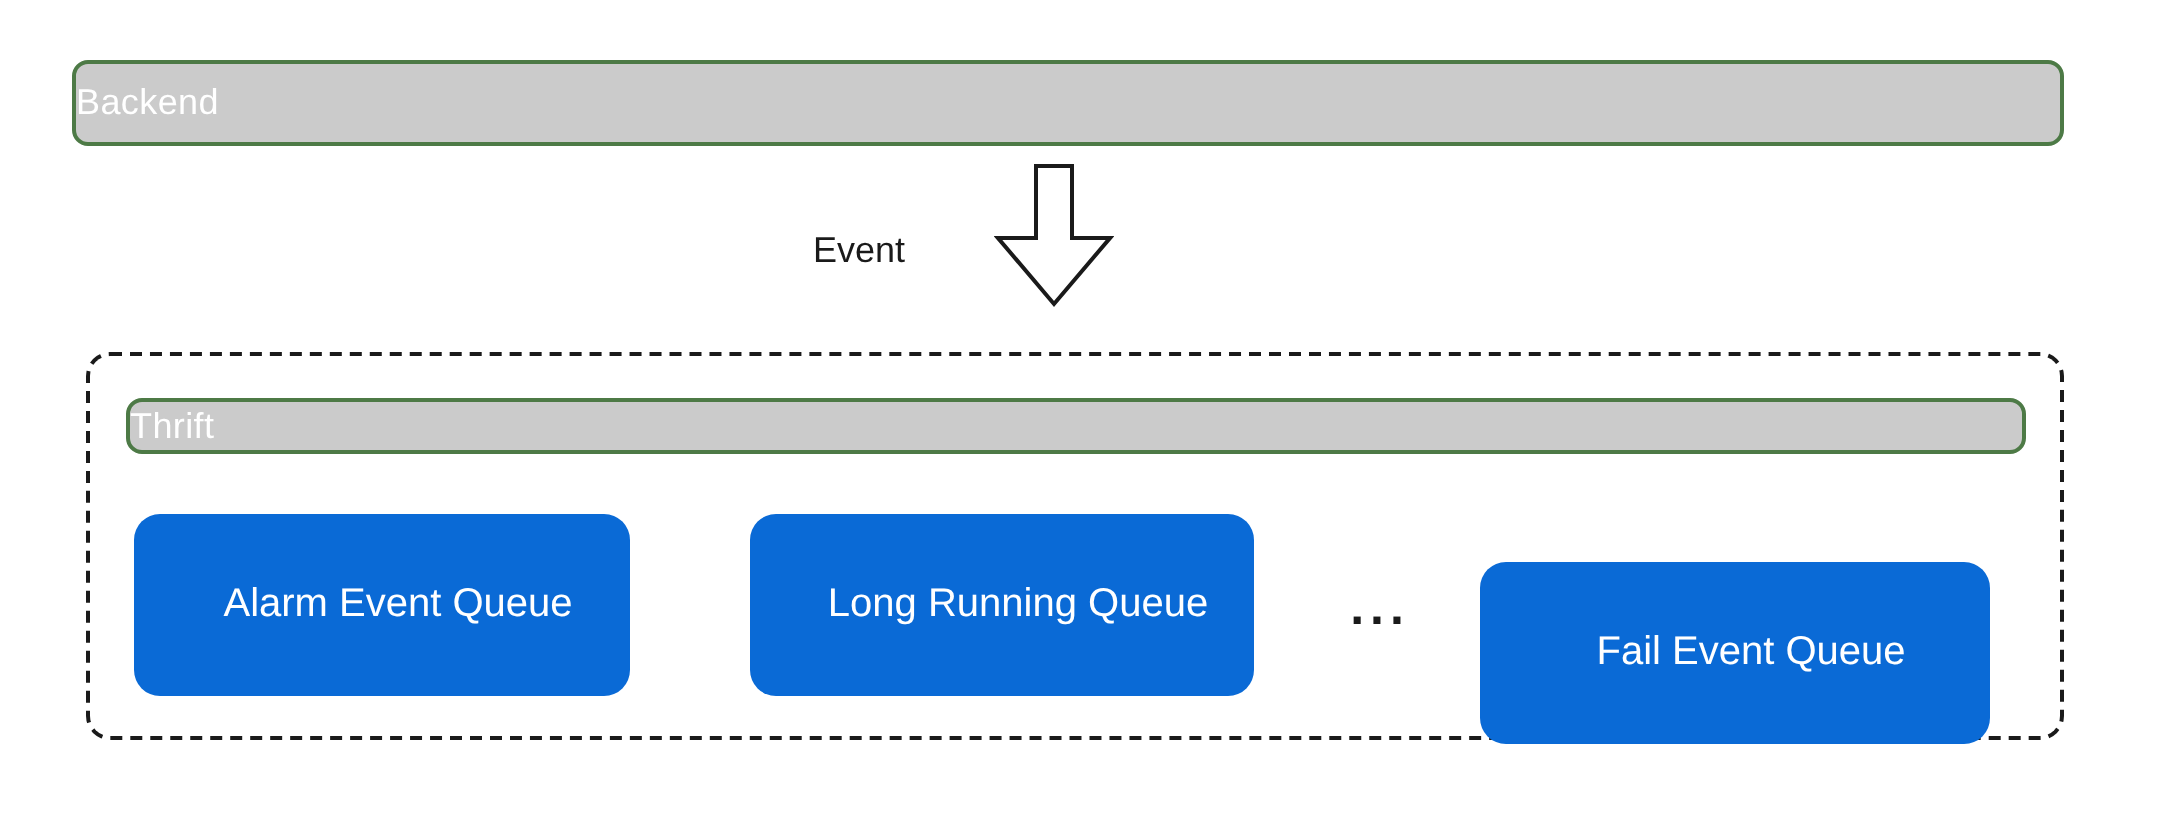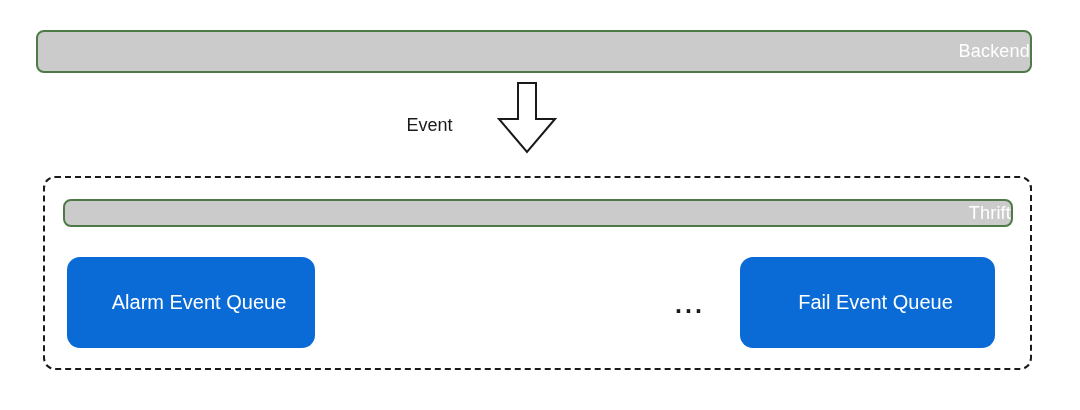--- a/index.html
+++ b/index.html
@@ -27,21 +27,21 @@
     height: 410px;
     background: var(--background);
   }
   .bar {
     position: absolute;
     background: var(--bar-fill);
     border: 2px solid var(--bar-border);
     border-radius: 8px;
     display: flex;
     align-items: center;
-    justify-content: flex-end;
+    justify-content: flex-start;
     color: var(--bar-text);
     font-size: 18px;
     letter-spacing: 0.2px;
   }
   .backend-bar { left: 36px; top: 30px; width: 996px; height: 43px; }
   .thrift-bar  { left: 63px; top: 199px; width: 950px; height: 28px; }
 
   .event-label {
     position: absolute;
     left: 387px;
@@ -76,21 +76,21 @@
     border-radius: 13px;
     display: flex;
     align-items: center;
     justify-content: center;
     color: var(--queue-text);
     font-size: 20px;
     padding-left: 16px;
   }
   .queue-alarm { left: 67px;  width: 248px; }
   .queue-long  { left: 375px; width: 252px; }
-  .queue-fail  { left: 740px; width: 255px; }
+  .queue-fail  { left: 740px; width: 255px; margin-top: 24px; }
   .ellipsis {
     position: absolute;
     left: 660px;
     top: 283px;
     width: 60px;
     height: 42px;
     line-height: 42px;
     text-align: center;
     font-size: 25px;
     font-weight: 900;
@@ -118,20 +118,23 @@
   <div class="dashed-container"></div>
 
   <div class="bar thrift-bar">
     <span>Thrift</span>
   </div>
 
   <div class="queue-box queue-alarm">
     <span>Alarm Event Queue</span>
   </div>
 
+  <div class="queue-box queue-long">
+    <span>Long Running Queue</span>
+  </div>
 
   <div class="ellipsis">...</div>
 
   <div class="queue-box queue-fail">
     <span>Fail Event Queue</span>
   </div>
 
 </div>
 
 </body></html>

